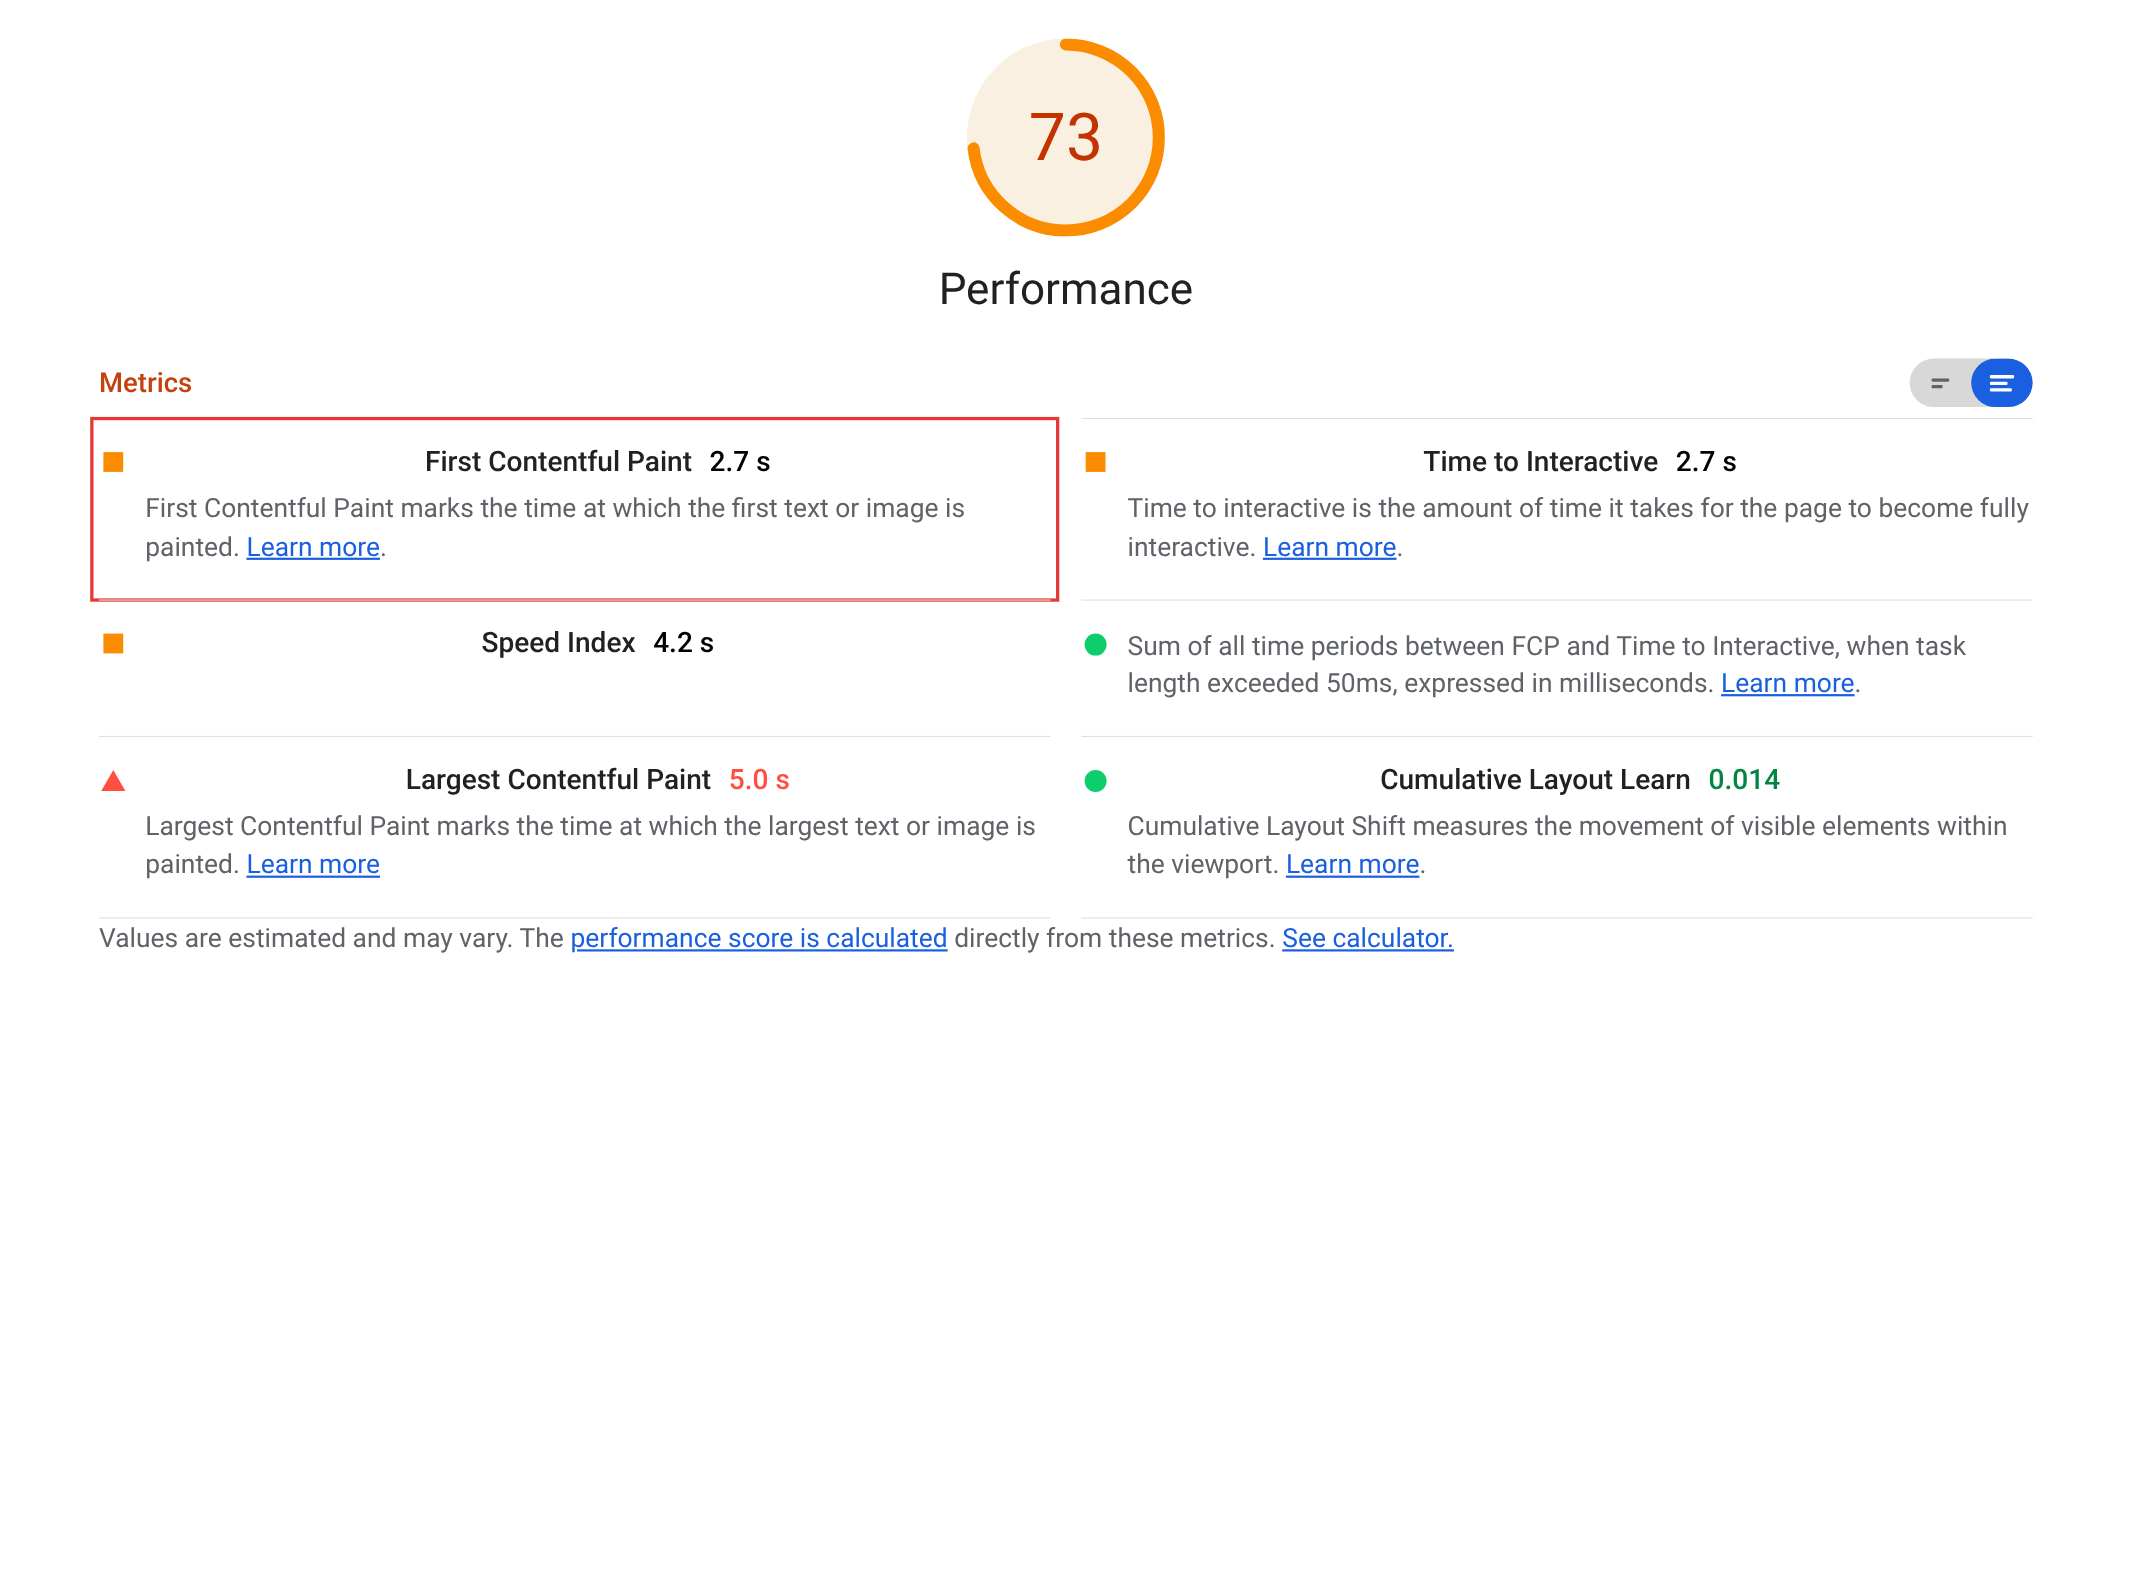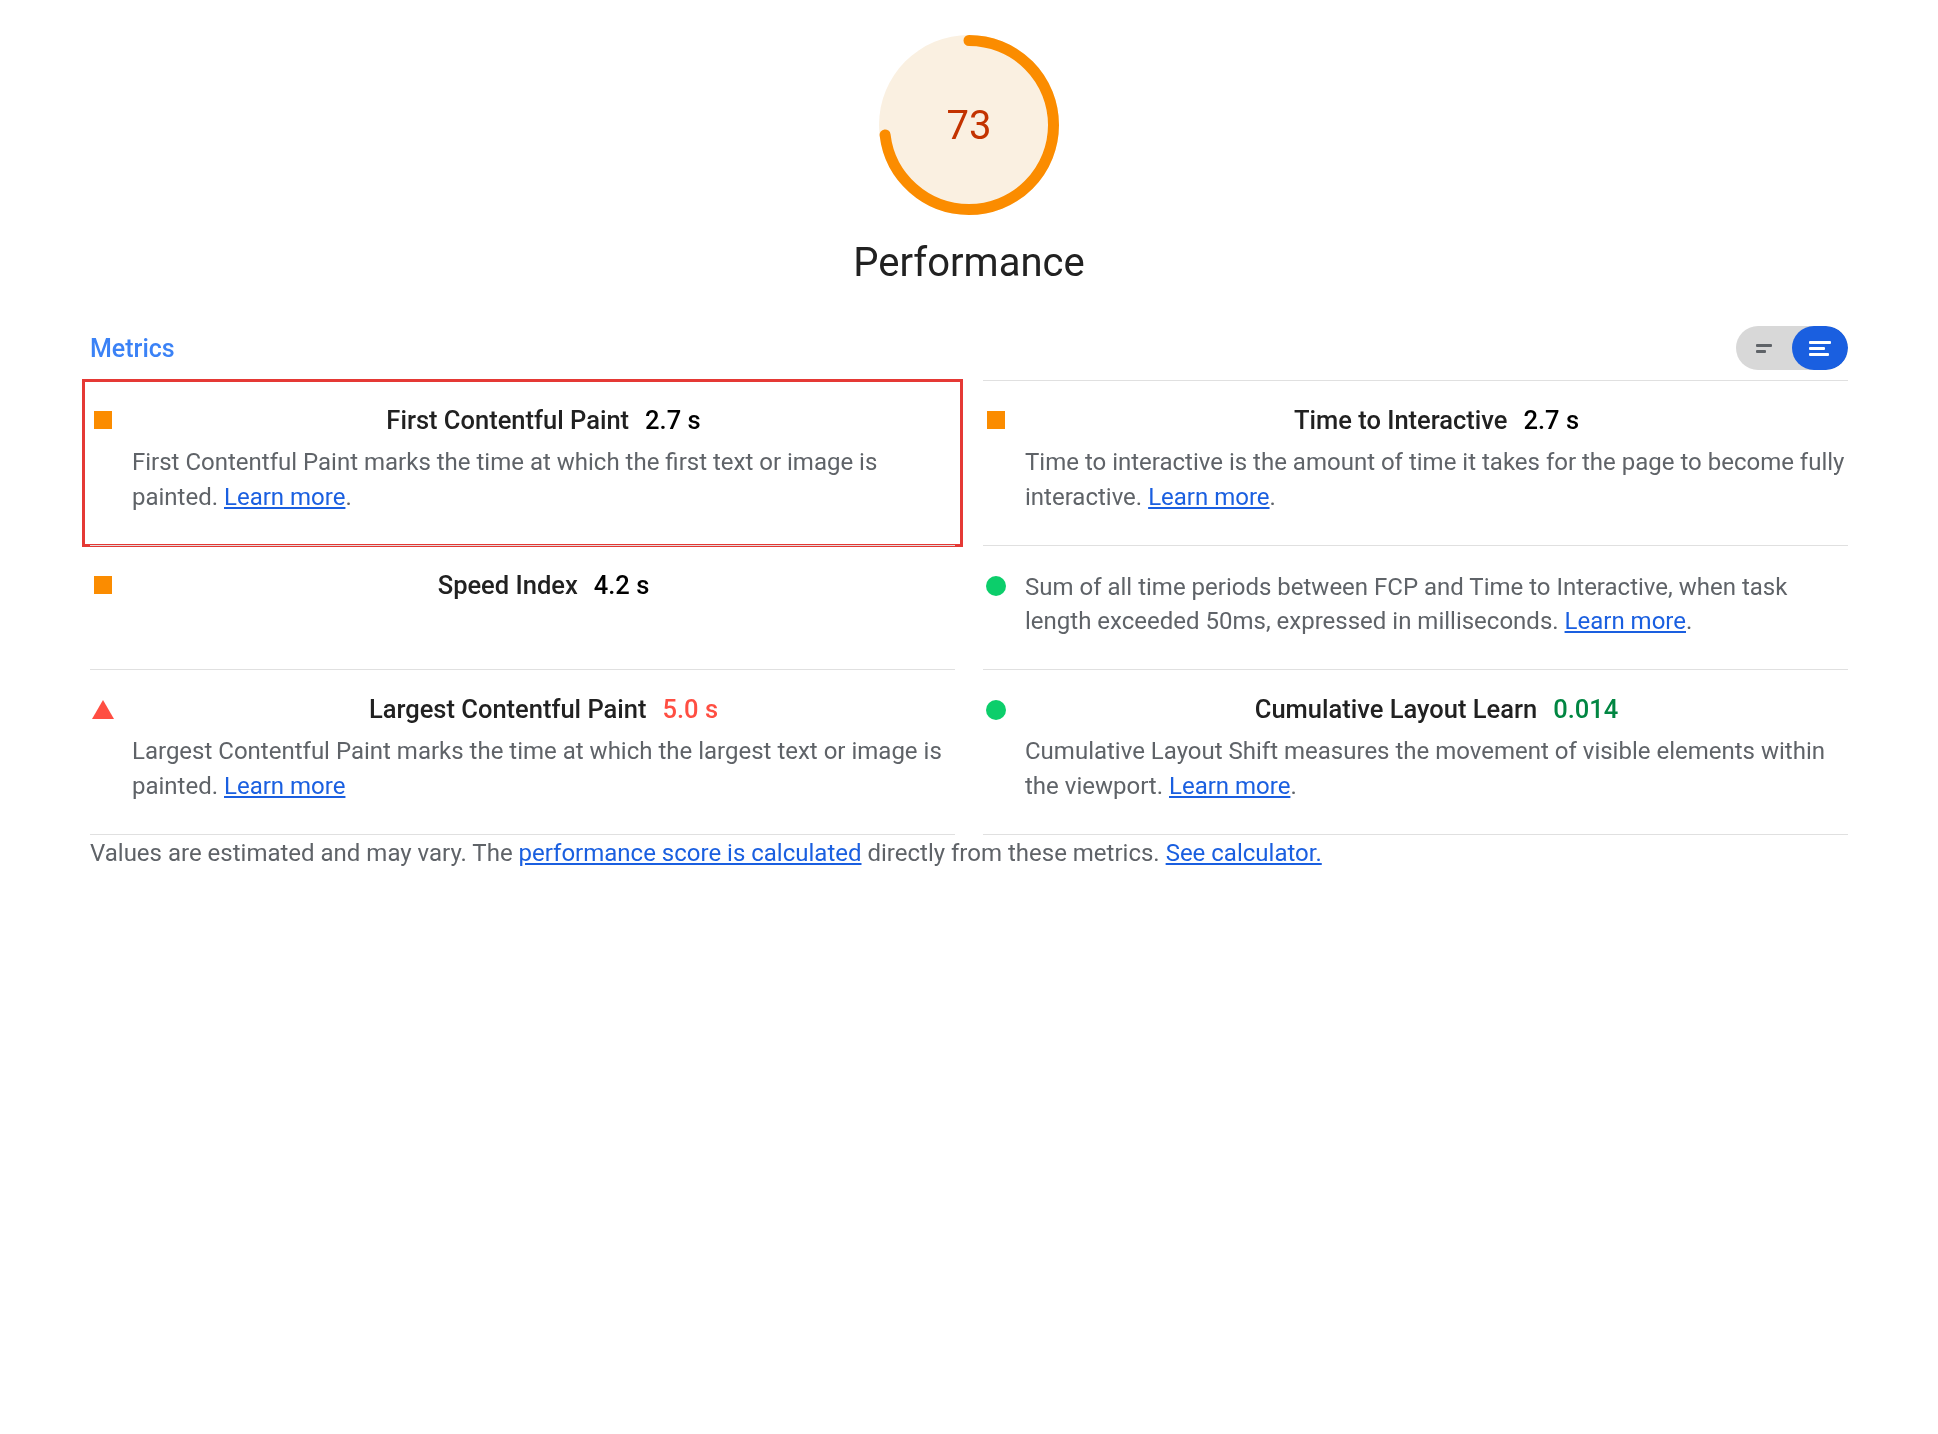--- a/index.html
+++ b/index.html
@@ -39,39 +39,39 @@
     .gauge-arc {
       fill: none;
       stroke: #fb8c00;
       stroke-width: 11;
       stroke-linecap: round;
     }
     .gauge-score {
       position: absolute;
       top: 50%; left: 50%;
       transform: translate(-50%, -50%);
-      font-size: 40px;
+      font-size: 60px;
       font-weight: 400;
       color: #c33300;
     }
     .page-title {
       font-size: 40px;
       font-weight: 400;
       color: #212121;
     }
     .metrics-header {
       display: flex;
       justify-content: space-between;
       align-items: center;
       margin-bottom: 10px;
     }
     .metrics-label {
       font-size: 25px;
       font-weight: 500;
-      color: #3b82f6;
+      color: #c2410c;
     }
     .view-toggle {
       display: flex;
       background: #d8d8d8;
       border-radius: 22px;
       overflow: hidden;
       height: 44px;
     }
     .view-toggle-btn {
       width: 56px;

